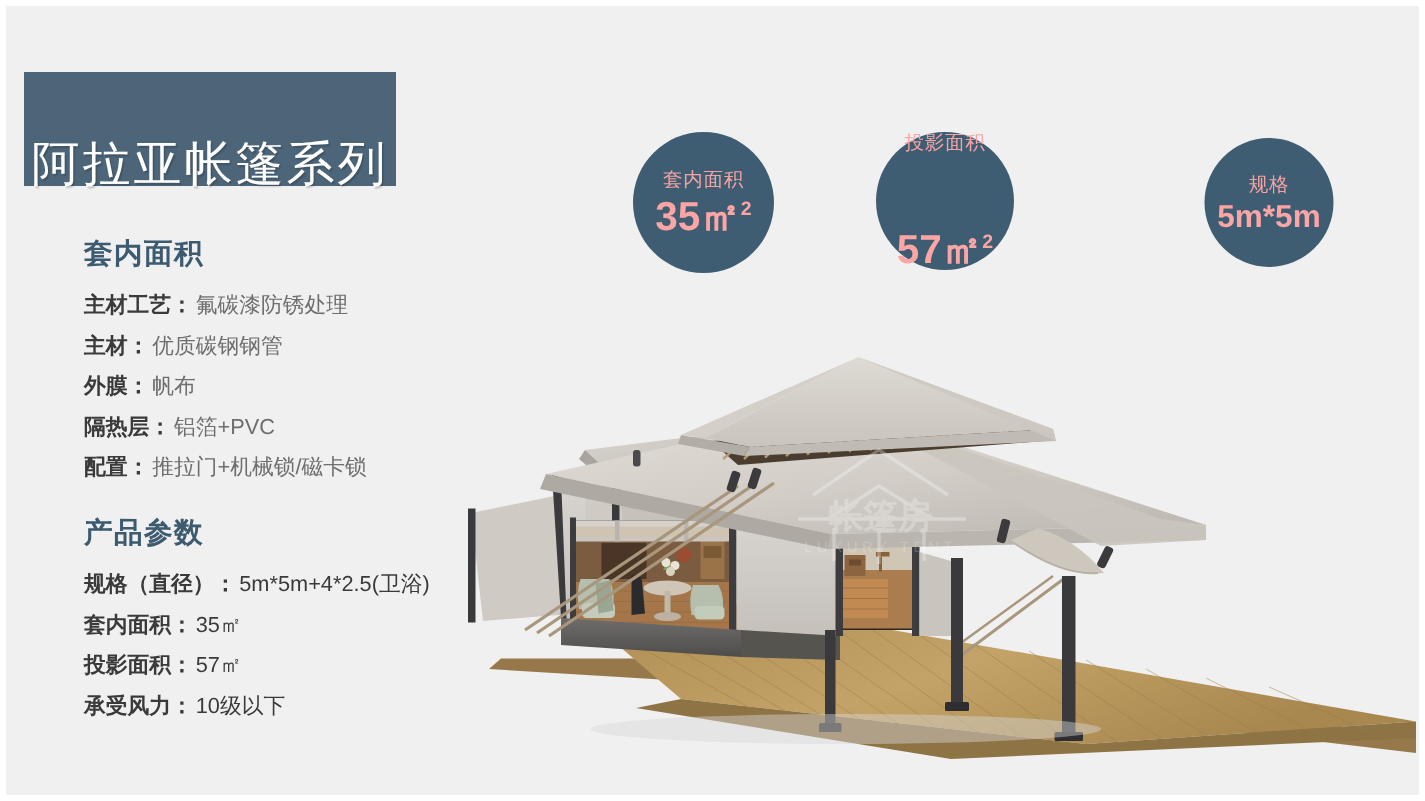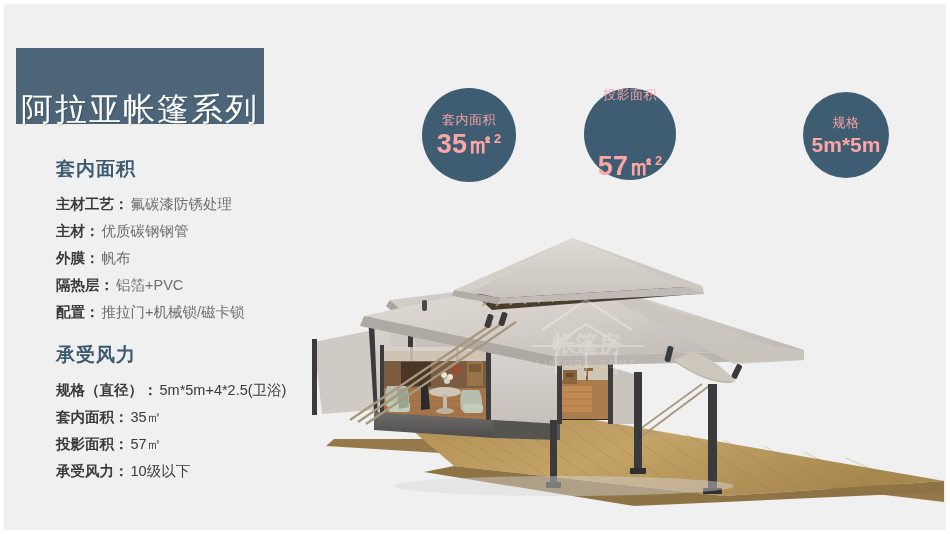--- a/index.html
+++ b/index.html
@@ -136,21 +136,21 @@
       </div>
       <div class="param-row">
         <span class="k">隔热层：</span><span class="v">铝箔+PVC</span>
       </div>
       <div class="param-row">
         <span class="k">配置：</span><span class="v">推拉门+机械锁/磁卡锁</span>
       </div>
     </div>
 
     <div class="param-list spec-block">
-      <div class="section-heading">承受风力</div>
+      <div class="section-heading">产品参数</div>
       <div class="param-row">
         <span class="k">规格（直径）：</span><span class="v">5m*5m+4*2.5(卫浴)</span>
       </div>
       <div class="param-row">
         <span class="k">套内面积：</span><span class="v">35㎡</span>
       </div>
       <div class="param-row">
         <span class="k">投影面积：</span><span class="v">57㎡</span>
       </div>
       <div class="param-row">

